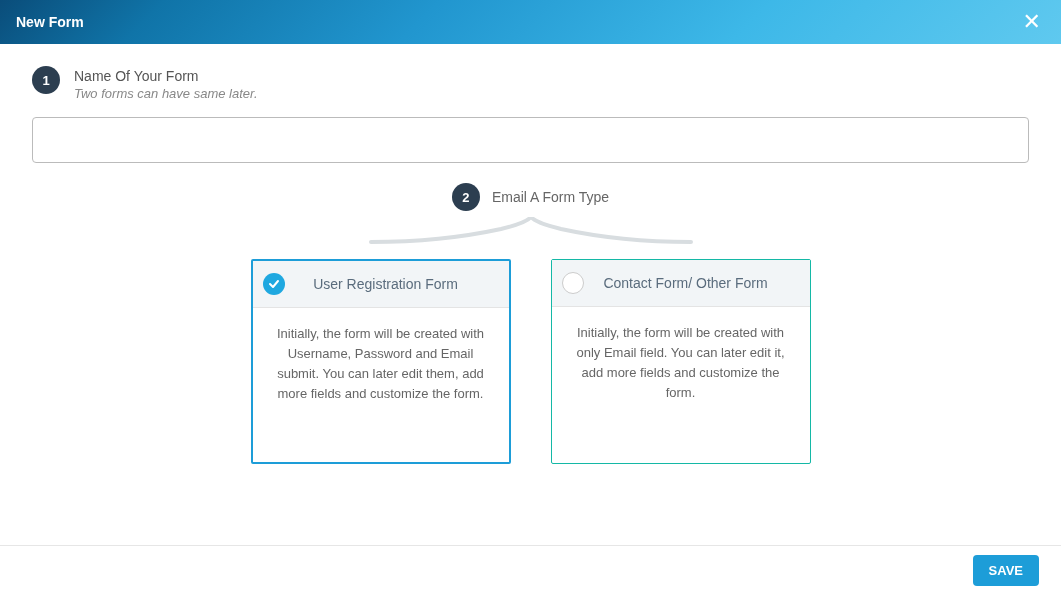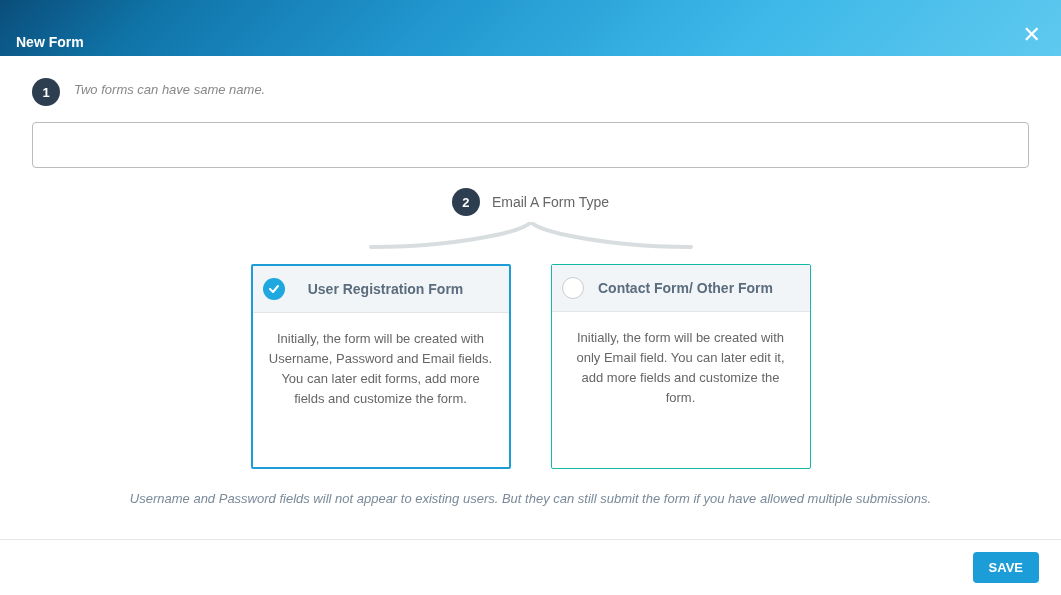--- a/index.html
+++ b/index.html
@@ -1,56 +1,57 @@
 <!DOCTYPE html>
 <html><head>
 <meta charset="utf-8">
 <style>
 *{box-sizing:border-box;margin:0;padding:0;font-family:'Segoe UI',Arial,sans-serif}
 body{width:1061px;height:595px;background:#fff;overflow:hidden;position:relative}
-.header{height:56px;background:linear-gradient(135deg,#0a4d7a 0%,#1074a8 15%,#2196cf 40%,#3db8e8 70%,#5fc9ef 100%);display:flex;align-items:flex-end;justify-content:space-between;padding:6px 16px;color:#fff}
+.header{height:44px;background:linear-gradient(135deg,#0a4d7a 0%,#1074a8 15%,#2196cf 40%,#3db8e8 70%,#5fc9ef 100%);display:flex;align-items:center;justify-content:space-between;padding:6px 16px;color:#fff}
 .header-title{font-weight:600;font-size:14px}
 .close-btn{font-size:22px;cursor:pointer;font-weight:300;line-height:1;padding:4px}
 .content{padding:22px 32px}
 .step-row{display:flex;align-items:flex-start;gap:14px;margin-bottom:16px}
 .step-circle{width:28px;height:28px;border-radius:50%;background:#2c3e50;color:#fff;display:flex;align-items:center;justify-content:center;font-size:13px;font-weight:600;flex-shrink:0}
 .step-text{padding-top:2px}
 .step-label{color:#555;font-size:14px}
 .step-hint{color:#888;font-style:italic;font-size:13px;margin-top:2px}
 .name-input{width:100%;padding:14px 12px;border:1px solid #bbb;border-radius:4px;font-size:14px;margin-bottom:20px}
 .step2-row{display:flex;align-items:center;justify-content:center;gap:12px;margin-bottom:6px}
 .step2-row .step-label{color:#666;font-size:14px}
 .brace{display:flex;justify-content:center;margin-bottom:12px}
 .cards{display:flex;justify-content:center;gap:40px;margin-bottom:22px}
 .card{width:260px;min-height:205px;border:1px solid #14b8a6;border-radius:2px;background:#fff;cursor:pointer}
 .card.selected{border:2px solid #1d9dd8}
 .card-head{background:#f2f5f7;padding:12px 10px;display:flex;align-items:center;gap:10px;border-bottom:1px solid #e4e4e4}
 .check-circle{width:22px;height:22px;border-radius:50%;flex-shrink:0;display:flex;align-items:center;justify-content:center}
 .check-circle.on{background:#1fa8e0}
 .check-circle.off{background:#fff;border:1px solid #ccc}
-.card-title{flex:1;text-align:center;color:#5a6c7d;font-weight:700;font-size:14px;margin-left:-22px}
+.card-title{flex:1;text-align:center;color:#5a6c7d;font-weight:400;font-size:14px;margin-left:-22px}
 .card-body{padding:16px 14px;color:#666;font-size:13px;text-align:center;line-height:1.55}
 .note{text-align:center;color:#7a8a99;font-style:italic;font-size:13px;padding:0 60px}
-.footer{position:absolute;bottom:0;left:0;right:0;height:56px;border-top:1px solid #e6e6e6;display:flex;align-items:center;justify-content:flex-end;padding:16px 22px;background:#fff}
+.footer{position:absolute;bottom:0;left:0;right:0;height:50px;border-top:1px solid #e6e6e6;display:flex;align-items:center;justify-content:flex-end;padding:16px 22px;background:#fff}
 .save-btn{background:#1d9dd8;color:#fff;border:none;padding:8px 16px;font-size:13px;font-weight:600;border-radius:4px;cursor:pointer}
 </style>
 </head>
 <body>
 
 <div class="header">
   <span class="header-title">New Form</span>
   <span class="close-btn">✕</span>
 </div>
 
 <div class="content">
 
   <div class="step-row">
     <div class="step-circle">1</div>
     <div class="step-text">
-      <div class="step-hint">Two forms can have same name.</div>
+      <div class="step-label">Name Of Your Form</div>
+      <div class="step-hint">Two forms can have same later.</div>
     </div>
   </div>
 
   <input class="name-input" type="text" value="" style="">
 
   <div class="step2-row">
     <div class="step-circle">2</div>
     <div class="step-label">Email A Form Type</div>
   </div>
 
@@ -63,29 +64,28 @@
   <div class="cards">
     <div class="card selected">
       <div class="card-head">
         <div class="check-circle on">
           <svg width="12" height="12" viewBox="0 0 12 12">
               <path d="M2 6 L5 9 L10 3" stroke="#fff" stroke-width="2" fill="none" stroke-linecap="round" stroke-linejoin="round"></path>
             </svg>
         </div>
         <div class="card-title">User Registration Form</div>
       </div>
-      <div class="card-body">Initially, the form will be created with Username, Password and Email fields. You can later edit forms, add more fields and customize the form.</div>
+      <div class="card-body">Initially, the form will be created with Username, Password and Email submit. You can later edit them, add more fields and customize the form.</div>
     </div>
     <div class="card">
       <div class="card-head">
         <div class="check-circle off"></div>
         <div class="card-title">Contact Form/ Other Form</div>
       </div>
       <div class="card-body">Initially, the form will be created with only Email field. You can later edit it, add more fields and customize the form.</div>
     </div>
   </div>
 
-  <div class="note">Username and Password fields will not appear to existing users. But they can still submit the form if you have allowed multiple submissions.</div>
 </div>
 
 <div class="footer">
   <button class="save-btn">SAVE</button>
 </div>
 
 </body></html>

